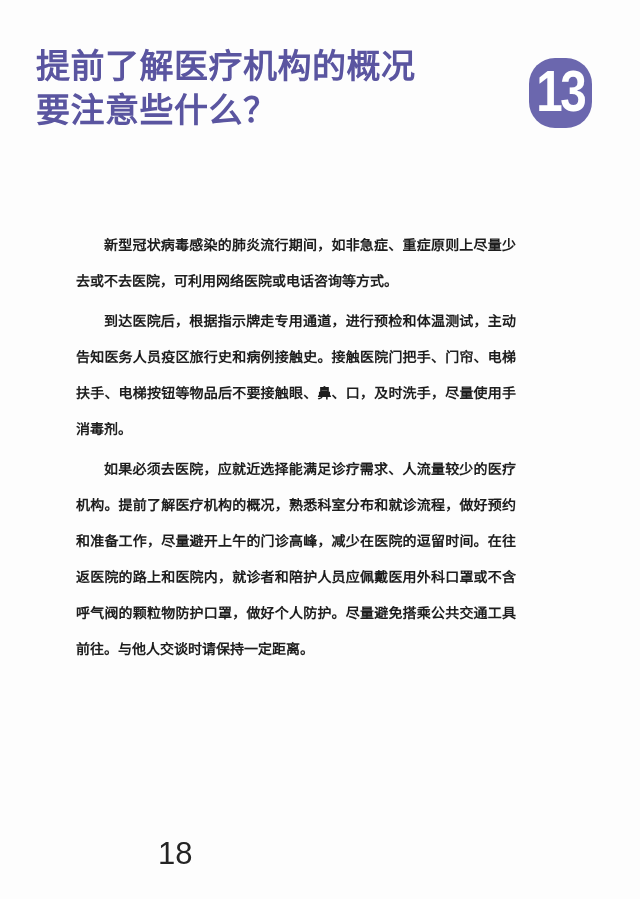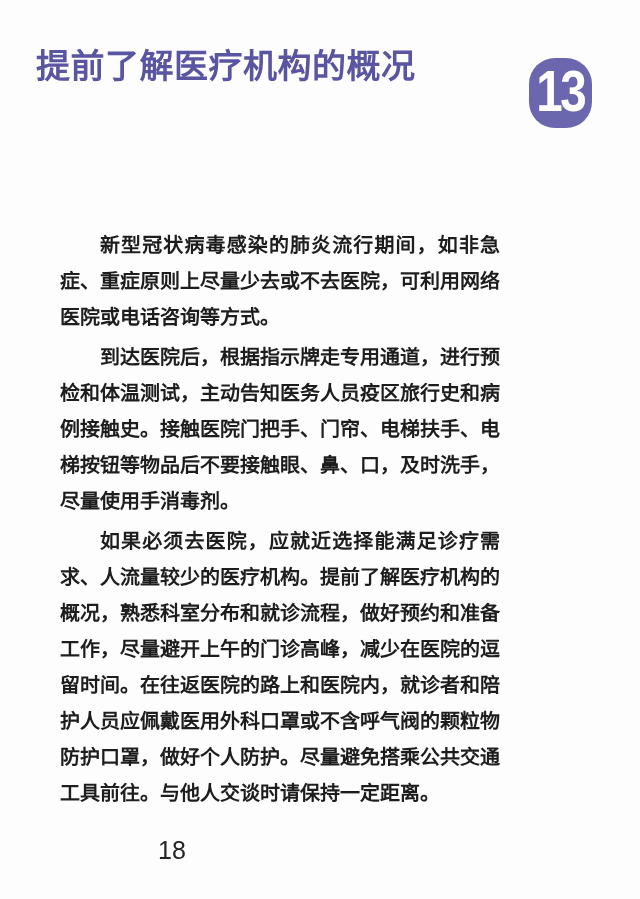--- a/index.html
+++ b/index.html
@@ -54,50 +54,51 @@
     font-size: 58px;
     font-weight: 700;
     line-height: 1;
     letter-spacing: -3px;
     transform: scaleX(0.82);
     transform-origin: center;
     padding-bottom: 4px;
   }
   .content {
     position: absolute;
-    left: 60px;
+    left: 76px;
     top: 227px;
     width: 440px;
-    font-size: 20px;
+    font-size: 14px;
     line-height: 36px;
     font-weight: 600;
     color: var(--body-text);
     text-align: justify;
   }
   .content p {
     margin: 0 0 4px 0;
     text-indent: 2em;
   }
   .page-number {
     position: absolute;
     left: 158px;
     top: 837px;
-    font-size: 25px;
+    font-size: 31px;
     font-weight: 400;
     line-height: 1.1;
     color: var(--page-number-color);
   }
 </style>
 </head>
 <body>
 
 <div class="page">
 
   <h1 class="title">
     <span>提前了解医疗机构的概况</span><br>
+    <span>要注意些什么？</span>
   </h1>
 
   <div class="badge">
     <span class="num">13</span>
   </div>
 
   <main class="content">
     <p>新型冠状病毒感染的肺炎流行期间，如非急症、重症原则上尽量少去或不去医院，可利用网络医院或电话咨询等方式。</p>
     <p>到达医院后，根据指示牌走专用通道，进行预检和体温测试，主动告知医务人员疫区旅行史和病例接触史。接触医院门把手、门帘、电梯扶手、电梯按钮等物品后不要接触眼、鼻、口，及时洗手，尽量使用手消毒剂。</p>
     <p>如果必须去医院，应就近选择能满足诊疗需求、人流量较少的医疗机构。提前了解医疗机构的概况，熟悉科室分布和就诊流程，做好预约和准备工作，尽量避开上午的门诊高峰，减少在医院的逗留时间。在往返医院的路上和医院内，就诊者和陪护人员应佩戴医用外科口罩或不含呼气阀的颗粒物防护口罩，做好个人防护。尽量避免搭乘公共交通工具前往。与他人交谈时请保持一定距离。</p>

